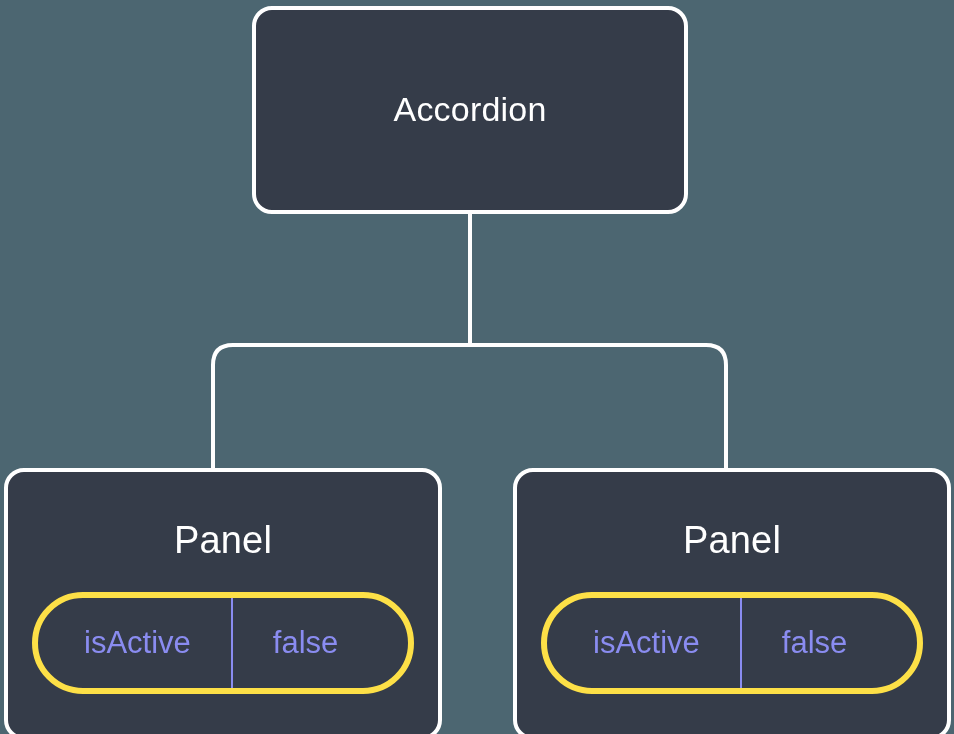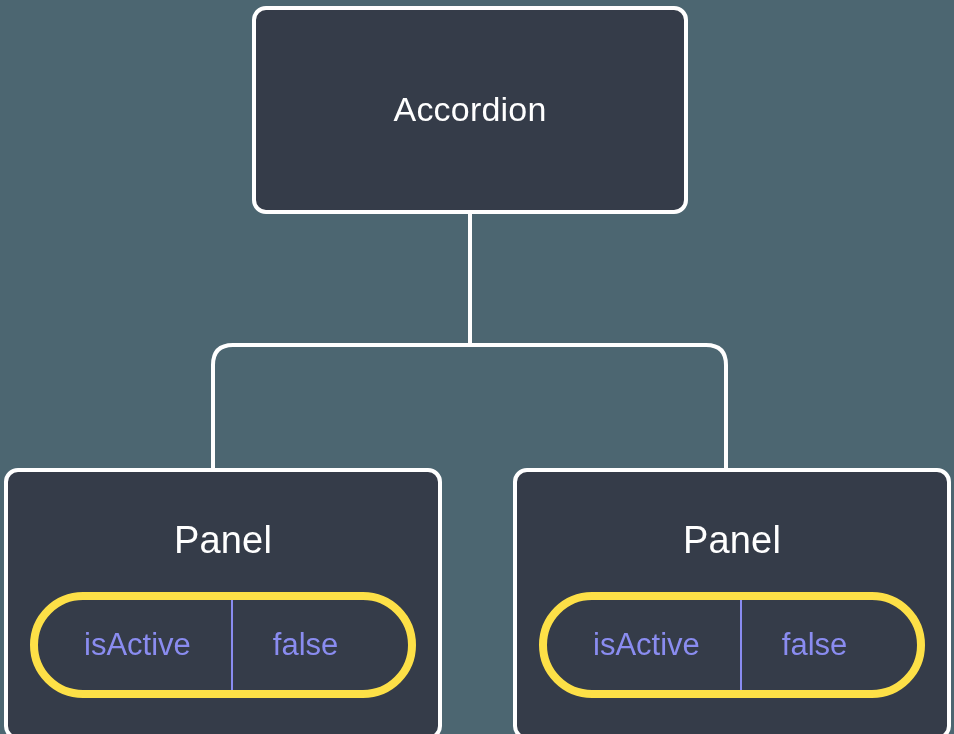--- a/index.html
+++ b/index.html
@@ -31,21 +31,21 @@
     pointer-events: none;
   }
 
   
   .node {
     position: absolute;
     z-index: 2;
     box-sizing: border-box;
     background: #353c49;
     border: 4px solid #ffffff;
-    border-radius: 14px;
+    border-radius: 20px;
     display: flex;
     flex-direction: column;
     align-items: center;
   }
 
   .node-root {
     left: 252px;
     top: 6px;
     width: 436px;
     height: 208px;
@@ -73,21 +73,21 @@
   }
 
   .node-child-left  { left: 4px; }
   .node-child-right { left: 513px; }
 
   
   .state-pill {
     margin-top: 30px;
     display: flex;
     align-items: stretch;
-    border: 8px solid #fde047;
+    border: 6px solid #fde047;
     border-radius: 999px;
     overflow: hidden;
     height: 90px;
     min-width: 370px;
   }
   .state-key,
   .state-val {
     display: flex;
     align-items: center;
     justify-content: center;

